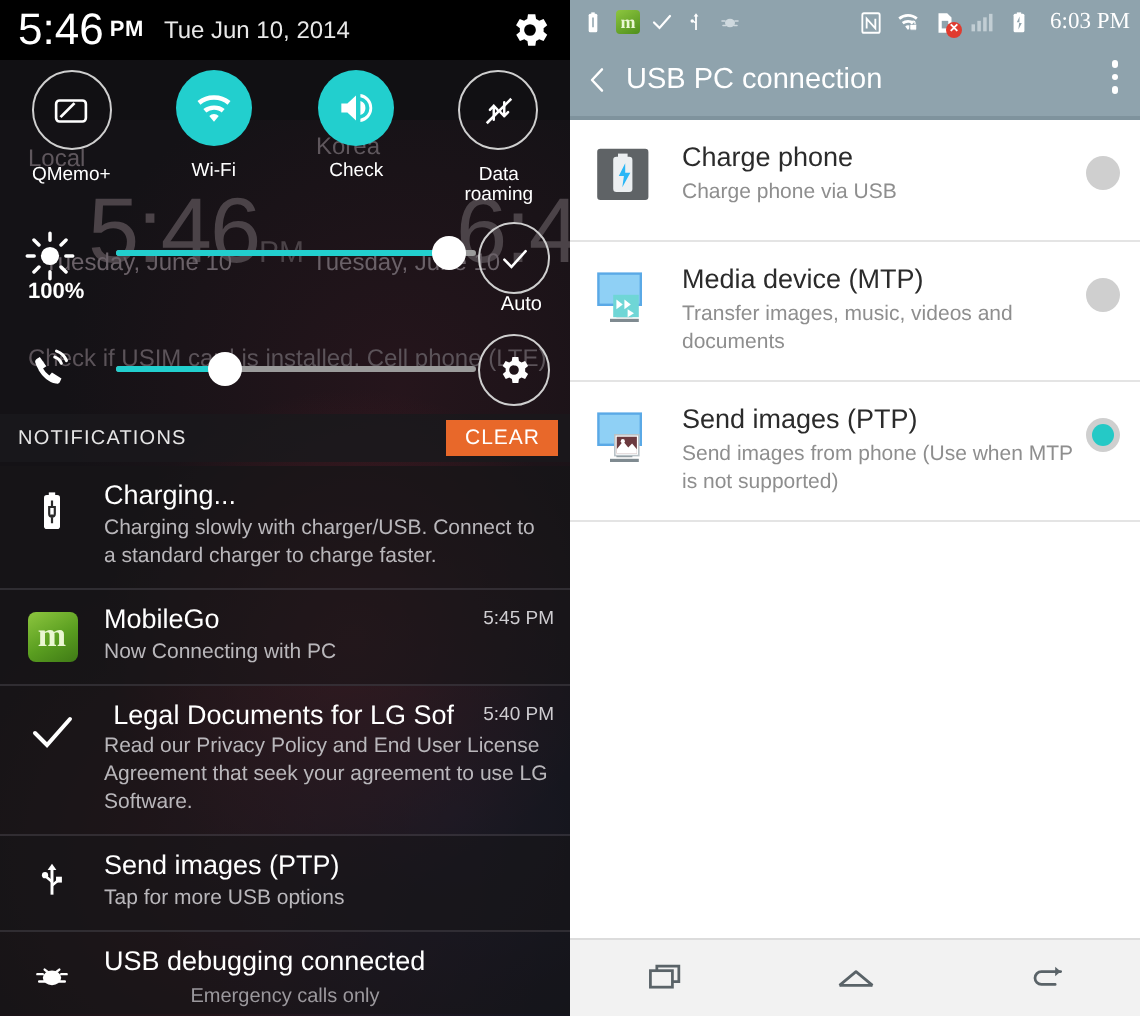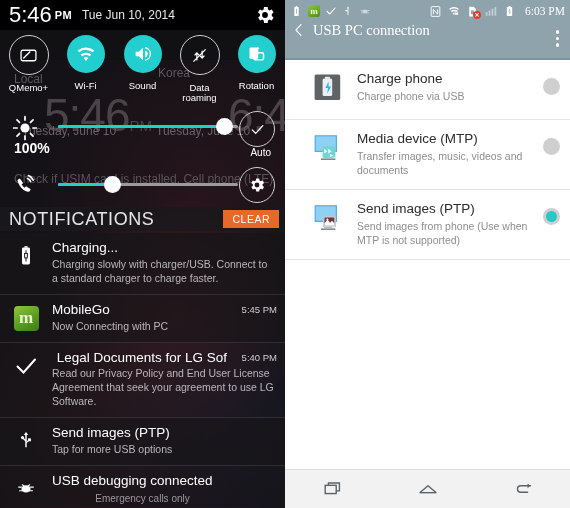--- a/index.html
+++ b/index.html
@@ -40,27 +40,27 @@
   .tg.on .circ{background:#22cfce;}
   .tg.off .circ{background:transparent;border:1.4px solid #cfcfcf;}
   .tg .lbl{color:#fff;font-size:9.5px;margin-top:8px;text-align:center;line-height:1.05;}
 
   .sliderow{position:relative;height:62px;}
   .sliderow2{position:relative;height:40px;}
   .sl-icon{position:absolute;left:12px;top:10px;width:26px;height:26px;}
   .sl-track{position:absolute;height:2.5px;background:#9b9b9b;border-radius:2px;}
   .sl-fill{position:absolute;height:2.5px;background:#22cfce;border-radius:2px;}
   .sl-knob{position:absolute;width:17px;height:17px;border-radius:50%;background:#fff;}
-  .pct{position:absolute;left:14px;top:35px;color:#fff;font-size:14px;font-weight:600;}
+  .pct{position:absolute;left:14px;top:35px;color:#fff;font-size:11px;font-weight:600;}
   .rbtn{position:absolute;width:34px;height:34px;border-radius:50%;border:1.4px solid #cfcfcf;
       display:flex;align-items:center;justify-content:center;}
   .rbtn-lbl{position:absolute;color:#fff;font-size:10px;}
 
   .notif-hdr{position:relative;height:24px;background:rgba(26,25,28,.86);display:flex;align-items:center;}
-  .notif-hdr .t{color:#e6e6e6;font-size:18px;margin-left:9px;letter-spacing:.6px;}
+  .notif-hdr .t{color:#e6e6e6;font-size:10px;margin-left:9px;letter-spacing:.6px;}
   .clear-btn{position:absolute;right:6px;top:3px;background:#e8682a;color:#fff;font-size:10.5px;
      letter-spacing:.5px;padding:3px 9px;border:none;cursor:pointer;}
   .hdr-rule{height:2px;background:#2e2c31;}
 
   .notif-list{position:relative;}
   .nrow{position:relative;display:flex;padding:7px 6px 8px 0;background:rgba(22,21,24,.80);
         border-bottom:1px solid rgba(70,66,72,.55);}
   .nrow.trans{background:rgba(22,21,24,.55);}
   .nico{width:52px;min-width:52px;display:flex;align-items:flex-start;justify-content:center;padding-top:4px;}
   .ntxt{flex:1;padding-right:4px;}
@@ -72,27 +72,27 @@
       display:flex;align-items:center;justify-content:center;color:#eaf7d2;
       font-size:17px;font-weight:700;font-family:"Liberation Serif",serif;}
   .emerg{position:absolute;left:0;right:0;bottom:4px;text-align:center;color:#9b989d;font-size:10px;}
 
   
   .right{position:relative;width:285px;height:508px;background:#fff;overflow:hidden;}
   .sbar{height:22px;background:#8fa3ad;display:flex;align-items:center;padding:0 5px;}
   .sbar .spacer{flex:1;}
   .sbar .stime{color:#fff;font-size:11.5px;margin-left:4px;font-family:Liberation Serif, serif;}
   .sico{margin-right:5px;display:flex;align-items:center;}
-  .abar{height:36px;background:#8fa3ad;display:flex;position:relative;font-family:Liberation Serif, serif;}
+  .abar{height:36px;background:#8fa3ad;display:flex;align-items:center;position:relative;}
   .abar .title{color:#fff;font-size:14.5px;margin-left:4px;}
   .dots{position:absolute;right:11px;top:8px;}
   .dots i{display:block;width:3.5px;height:3.5px;background:#fff;border-radius:50%;margin-bottom:3px;}
   .abar-line{height:2px;background:#7f939d;}
 
-  .opt{display:flex;align-items:flex-start;padding:11px 10px 11px 28px;
+  .opt{display:flex;align-items:flex-start;padding:11px 10px 11px 12px;
        border-bottom:1px solid #e4e4e4;background:#fff;cursor:pointer;}
   .opt-ico{width:44px;min-width:44px;padding-top:1px;}
   .opt-txt{flex:1;}
   .opt-title{color:#2b2b2b;font-size:13.5px;line-height:1.2;}
   .opt-sub{color:#8e8e8e;font-size:10.5px;line-height:1.32;margin-top:3px;}
   .radio{width:17px;height:17px;border-radius:50%;background:#cfcfcf;margin-top:7px;margin-left:6px;}
   .radio.sel{background:#cfcfcf;display:flex;align-items:center;justify-content:center;}
   .radio.sel::after{content:"";width:11px;height:11px;border-radius:50%;background:#25c9c6;}
 
   .navbar{position:absolute;left:0;bottom:0;width:285px;height:38px;background:#f2f2f2;
@@ -145,40 +145,30 @@
             </svg>
         </span>
         <span class="lbl">Wi-Fi</span>
       </div>
       <div class="tg on">
         <span class="circ">
           <svg viewBox="0 0 24 24" width="22" height="22">
               <path fill="#fff" d="M4 9.5v5h3.3L12 18.8V5.2L7.3 9.5zM14.4 8.2v7.6a4 4 0 000-7.6zM14.4 4.4v1.7a6 6 0 010 11.8v1.7a7.7 7.7 0 000-15.2z"></path>
             </svg>
         </span>
-        <span class="lbl">Sound</span>
+        <span class="lbl">Check</span>
       </div>
       <div class="tg off">
         <span class="circ">
           <svg viewBox="0 0 24 24" width="21" height="21">
               <path d="M9 17V9M9 9l-2.2 2.4M9 9l2.2 2.4M15 7v8M15 15l-2.2-2.4M15 15l2.2-2.4" stroke="#fff" stroke-width="1.4" fill="none" stroke-linecap="round"></path>
               <path d="M5 19L19 5" stroke="#fff" stroke-width="1.5"></path>
             </svg>
         </span>
         <span class="lbl">Data roaming</span>
-      </div>
-      <div class="tg on">
-        <span class="circ">
-          <svg viewBox="0 0 24 24" width="21" height="21">
-              <rect x="4" y="4" width="10" height="13" rx="1.6" fill="#fff"></rect>
-              <rect x="9" y="10" width="11" height="8" rx="1.6" fill="none" stroke="#fff" stroke-width="1.8"></rect>
-              <path d="M13 3.2l2.4 1.6-2.4 1.6z" fill="#fff"></path>
-            </svg>
-        </span>
-        <span class="lbl">Rotation</span>
       </div>
     </div>
 
     <div class="sliderow">
       <span class="sl-icon">
         <svg viewBox="0 0 24 24" width="26" height="26">
             <circle cx="12" cy="12" r="4.2" fill="#fff"></circle>
             <path d="M12 1.5v3.2M12 19.3v3.2M1.5 12h3.2M19.3 12h3.2M4.6 4.6l2.3 2.3M17.1 17.1l2.3 2.3M19.4 4.6l-2.3 2.3M6.9 17.1l-2.3 2.3" stroke="#fff" stroke-width="1.6" stroke-linecap="round"></path>
           </svg>
       </span>

